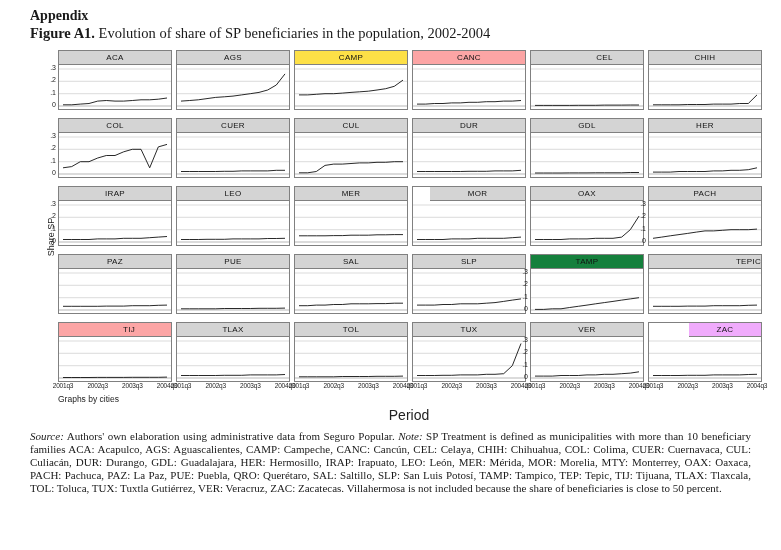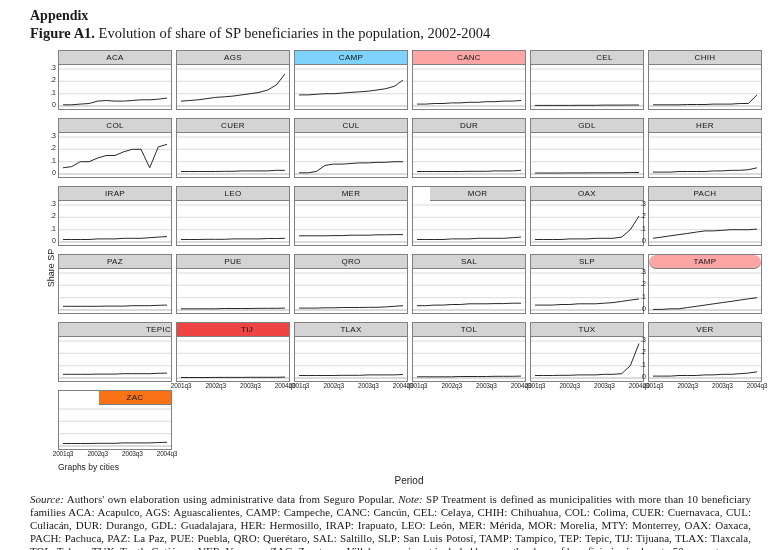--- a/index.html
+++ b/index.html
@@ -64,21 +64,21 @@
     white-space: nowrap; letter-spacing: -0.2px;
   }
   .graphs-by {
     margin-top: 12px;
     font-family: "Liberation Sans", sans-serif;
     font-size: 8.5px; color: #222;
   }
   .period-label {
     text-align: center;
     font-family: "Liberation Sans", sans-serif;
-    font-size: 10px; color: #222;
+    font-size: 14px; color: #222;
     margin-top: 3px;
   }
   .footnote {
     margin: 7px 0 0 0;
     font-size: 11px; line-height: 13px;
     text-align: justify;
   }
   .italic { font-style: italic; }
 </style>
 </head>
@@ -115,21 +115,21 @@
             <div class="panel-hdr" style="background: rgb(212, 212, 212);">AGS</div>
             <svg width="112" height="45" viewBox="0 0 112 45">
               <line x1="0" x2="112" y1="41.0" y2="41.0" stroke="#9a9a9a" stroke-width="0.7"></line>
               <line x1="0" x2="112" y1="28.7" y2="28.7" stroke="#cccccc" stroke-width="0.7"></line>
               <line x1="0" x2="112" y1="16.3" y2="16.3" stroke="#cccccc" stroke-width="0.7"></line>
               <line x1="0" x2="112" y1="4.0" y2="4.0" stroke="#cccccc" stroke-width="0.7"></line>
               <polyline points="4.0,36.1 12.7,35.5 21.3,34.8 30.0,33.6 38.7,32.4 47.3,31.8 56.0,31.1 64.7,29.9 73.3,28.7 82.0,27.4 90.7,25.0 99.3,20.0 108.0,8.9" fill="none" stroke="#111111" stroke-width="0.9"></polyline>
             </svg>
           </div>
           <div class="panel">
-            <div class="panel-hdr" style="background: #7dd3fc;">CAMP</div>
+            <div class="panel-hdr" style="background: #fde047;">CAMP</div>
             <svg width="112" height="45" viewBox="0 0 112 45">
               <line x1="0" x2="112" y1="41.0" y2="41.0" stroke="#9a9a9a" stroke-width="0.7"></line>
               <line x1="0" x2="112" y1="28.7" y2="28.7" stroke="#cccccc" stroke-width="0.7"></line>
               <line x1="0" x2="112" y1="16.3" y2="16.3" stroke="#cccccc" stroke-width="0.7"></line>
               <line x1="0" x2="112" y1="4.0" y2="4.0" stroke="#cccccc" stroke-width="0.7"></line>
               <polyline points="4.0,29.9 12.7,29.9 21.3,29.3 30.0,28.7 38.7,28.7 47.3,28.1 56.0,27.4 64.7,26.8 73.3,26.2 82.0,25.0 90.7,23.7 99.3,21.3 108.0,15.1" fill="none" stroke="#111111" stroke-width="0.9"></polyline>
             </svg>
           </div>
           <div class="panel">
             <div class="panel-hdr" style="background: #fca5a5;">CANC</div>
@@ -307,51 +307,41 @@
             <div class="panel-hdr" style="background: rgb(212, 212, 212);">PUE</div>
             <svg width="112" height="45" viewBox="0 0 112 45">
               <line x1="0" x2="112" y1="41.0" y2="41.0" stroke="#9a9a9a" stroke-width="0.7"></line>
               <line x1="0" x2="112" y1="28.7" y2="28.7" stroke="#cccccc" stroke-width="0.7"></line>
               <line x1="0" x2="112" y1="16.3" y2="16.3" stroke="#cccccc" stroke-width="0.7"></line>
               <line x1="0" x2="112" y1="4.0" y2="4.0" stroke="#cccccc" stroke-width="0.7"></line>
               <polyline points="4.0,39.8 12.7,39.8 21.3,39.8 30.0,39.8 38.7,39.8 47.3,39.5 56.0,39.5 64.7,39.5 73.3,39.5 82.0,39.3 90.7,39.3 99.3,39.3 108.0,39.1" fill="none" stroke="#111111" stroke-width="0.9"></polyline>
             </svg>
           </div>
           <div class="panel">
-            <div class="panel-hdr" style="background: rgb(212, 212, 212);">QRO</div>
-            <svg width="112" height="45" viewBox="0 0 112 45">
-              <line x1="0" x2="112" y1="41.0" y2="41.0" stroke="#9a9a9a" stroke-width="0.7"></line>
-              <line x1="0" x2="112" y1="28.7" y2="28.7" stroke="#cccccc" stroke-width="0.7"></line>
-              <line x1="0" x2="112" y1="16.3" y2="16.3" stroke="#cccccc" stroke-width="0.7"></line>
-              <line x1="0" x2="112" y1="4.0" y2="4.0" stroke="#cccccc" stroke-width="0.7"></line>
-              <polyline points="4.0,39.1 12.7,39.1 21.3,39.1 30.0,38.8 38.7,38.8 47.3,38.5 56.0,38.5 64.7,38.5 73.3,38.3 82.0,38.3 90.7,37.9 99.3,37.3 108.0,36.7" fill="none" stroke="#111111" stroke-width="0.9"></polyline>
-            </svg>
-          </div>
-          <div class="panel">
             <div class="panel-hdr" style="background: rgb(212, 212, 212);">SAL</div>
             <svg width="112" height="45" viewBox="0 0 112 45">
               <line x1="0" x2="112" y1="41.0" y2="41.0" stroke="#9a9a9a" stroke-width="0.7"></line>
               <line x1="0" x2="112" y1="28.7" y2="28.7" stroke="#cccccc" stroke-width="0.7"></line>
               <line x1="0" x2="112" y1="16.3" y2="16.3" stroke="#cccccc" stroke-width="0.7"></line>
               <line x1="0" x2="112" y1="4.0" y2="4.0" stroke="#cccccc" stroke-width="0.7"></line>
               <polyline points="4.0,36.7 12.7,36.7 21.3,36.1 30.0,36.1 38.7,35.5 47.3,35.5 56.0,34.8 64.7,34.8 73.3,34.8 82.0,34.6 90.7,34.6 99.3,34.2 108.0,34.2" fill="none" stroke="#111111" stroke-width="0.9"></polyline>
             </svg>
           </div>
           <div class="panel">
             <div class="panel-hdr" style="background: rgb(212, 212, 212);">SLP</div>
             <svg width="112" height="45" viewBox="0 0 112 45">
               <line x1="0" x2="112" y1="41.0" y2="41.0" stroke="#9a9a9a" stroke-width="0.7"></line>
               <line x1="0" x2="112" y1="28.7" y2="28.7" stroke="#cccccc" stroke-width="0.7"></line>
               <line x1="0" x2="112" y1="16.3" y2="16.3" stroke="#cccccc" stroke-width="0.7"></line>
               <line x1="0" x2="112" y1="4.0" y2="4.0" stroke="#cccccc" stroke-width="0.7"></line>
               <polyline points="4.0,36.1 12.7,36.1 21.3,36.1 30.0,35.5 38.7,35.5 47.3,34.8 56.0,34.8 64.7,34.8 73.3,34.2 82.0,33.6 90.7,32.4 99.3,31.1 108.0,29.9" fill="none" stroke="#111111" stroke-width="0.9"></polyline>
             </svg>
           </div>
           <div class="panel">
-            <div class="panel-hdr" style="background: #fca5a5; border-radius: 7px;">TAMP</div>
+            <div class="panel-hdr" style="background: #15803d;">TAMP</div>
             <svg width="112" height="45" viewBox="0 0 112 45">
               <line x1="0" x2="112" y1="41.0" y2="41.0" stroke="#9a9a9a" stroke-width="0.7"></line>
               <line x1="0" x2="112" y1="28.7" y2="28.7" stroke="#cccccc" stroke-width="0.7"></line>
               <line x1="0" x2="112" y1="16.3" y2="16.3" stroke="#cccccc" stroke-width="0.7"></line>
               <line x1="0" x2="112" y1="4.0" y2="4.0" stroke="#cccccc" stroke-width="0.7"></line>
               <polyline points="4.0,40.4 12.7,40.4 21.3,39.8 30.0,39.8 38.7,38.5 47.3,37.3 56.0,36.1 64.7,34.8 73.3,33.6 82.0,32.4 90.7,31.1 99.3,29.9 108.0,28.7" fill="none" stroke="#111111" stroke-width="0.9"></polyline>
             </svg>
             <span class="ytick" style="top: 50px;">0</span>
             <span class="ytick" style="top: 37.6667px;">.1</span>
             <span class="ytick" style="top: 25.3333px;">.2</span>
@@ -361,21 +351,21 @@
             <div class="panel-hdr" style="background: rgb(212, 212, 212); text-align: right;">TEPIC</div>
             <svg width="112" height="45" viewBox="0 0 112 45">
               <line x1="0" x2="112" y1="41.0" y2="41.0" stroke="#9a9a9a" stroke-width="0.7"></line>
               <line x1="0" x2="112" y1="28.7" y2="28.7" stroke="#cccccc" stroke-width="0.7"></line>
               <line x1="0" x2="112" y1="16.3" y2="16.3" stroke="#cccccc" stroke-width="0.7"></line>
               <line x1="0" x2="112" y1="4.0" y2="4.0" stroke="#cccccc" stroke-width="0.7"></line>
               <polyline points="4.0,37.3 12.7,37.3 21.3,37.3 30.0,37.3 38.7,37.1 47.3,37.1 56.0,37.1 64.7,36.7 73.3,36.7 82.0,36.7 90.7,36.7 99.3,36.3 108.0,36.1" fill="none" stroke="#111111" stroke-width="0.9"></polyline>
             </svg>
           </div>
           <div class="panel">
-            <div class="panel-hdr" style="background: #ef4444; padding-left: 28px;">TIJ</div>
+            <div class="panel-hdr" style="background: #fca5a5; padding-left: 28px;">TIJ</div>
             <svg width="112" height="45" viewBox="0 0 112 45">
               <line x1="0" x2="112" y1="41.0" y2="41.0" stroke="#9a9a9a" stroke-width="0.7"></line>
               <line x1="0" x2="112" y1="28.7" y2="28.7" stroke="#cccccc" stroke-width="0.7"></line>
               <line x1="0" x2="112" y1="16.3" y2="16.3" stroke="#cccccc" stroke-width="0.7"></line>
               <line x1="0" x2="112" y1="4.0" y2="4.0" stroke="#cccccc" stroke-width="0.7"></line>
               <polyline points="4.0,40.5 12.7,40.5 21.3,40.5 30.0,40.5 38.7,40.4 47.3,40.4 56.0,40.4 64.7,40.4 73.3,40.3 82.0,40.3 90.7,40.3 99.3,40.3 108.0,40.1" fill="none" stroke="#111111" stroke-width="0.9"></polyline>
             </svg>
             <span class="xtick" style="left: 4px;">2001q3</span>
             <span class="xtick" style="left: 38.6667px;">2002q3</span>
             <span class="xtick" style="left: 73.3333px;">2003q3</span>
@@ -435,21 +425,21 @@
             <span class="ytick" style="top: 50px;">0</span>
             <span class="ytick" style="top: 37.6667px;">.1</span>
             <span class="ytick" style="top: 25.3333px;">.2</span>
             <span class="ytick" style="top: 13px;">.3</span>
             <span class="xtick" style="left: 4px;">2001q3</span>
             <span class="xtick" style="left: 38.6667px;">2002q3</span>
             <span class="xtick" style="left: 73.3333px;">2003q3</span>
             <span class="xtick" style="left: 108px;">2004q3</span>
           </div>
           <div class="panel">
-            <div class="panel-hdr" style="background: #f97316; margin-left: 40px;">ZAC</div>
+            <div class="panel-hdr" style="background: #f0abfc; margin-left: 40px;">ZAC</div>
             <svg width="112" height="45" viewBox="0 0 112 45">
               <line x1="0" x2="112" y1="41.0" y2="41.0" stroke="#9a9a9a" stroke-width="0.7"></line>
               <line x1="0" x2="112" y1="28.7" y2="28.7" stroke="#cccccc" stroke-width="0.7"></line>
               <line x1="0" x2="112" y1="16.3" y2="16.3" stroke="#cccccc" stroke-width="0.7"></line>
               <line x1="0" x2="112" y1="4.0" y2="4.0" stroke="#cccccc" stroke-width="0.7"></line>
               <polyline points="4.0,38.5 12.7,38.5 21.3,38.5 30.0,38.5 38.7,38.3 47.3,38.3 56.0,38.3 64.7,37.9 73.3,37.9 82.0,37.9 90.7,37.9 99.3,37.5 108.0,37.3" fill="none" stroke="#111111" stroke-width="0.9"></polyline>
             </svg>
             <span class="xtick" style="left: 4px;">2001q3</span>
             <span class="xtick" style="left: 38.6667px;">2002q3</span>
             <span class="xtick" style="left: 73.3333px;">2003q3</span>

